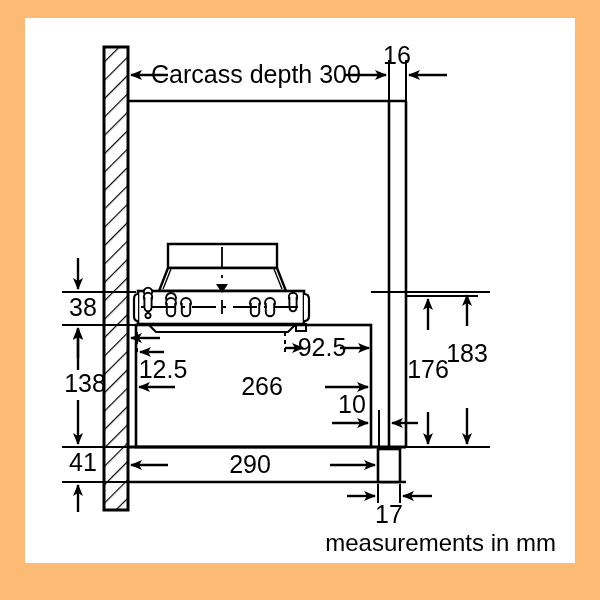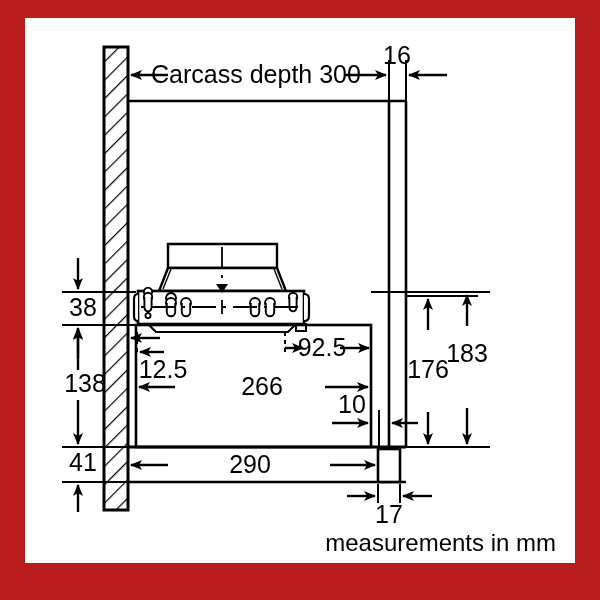--- a/index.html
+++ b/index.html
@@ -1,20 +1,20 @@
 <!DOCTYPE html>
 <html><head>
 <meta charset="utf-8">
 <style>
   html,body{margin:0;padding:0;background:#f2f2f2;}
   body{font-family:"Liberation Sans", sans-serif;}
   #stage{
     position:relative;
     width:600px;height:600px;
-    background:#b91c1c;
+    background:#fdba74;
     overflow:hidden;
   }
   #sheet{
     position:absolute;left:25px;top:18px;width:550px;height:545px;
     background:#ffffff;
   }
   #svgwrap{position:absolute;left:0;top:0;width:600px;height:600px;}
   svg{display:block;}
   .dimtxt{
     font-family:"Liberation Sans", sans-serif;

